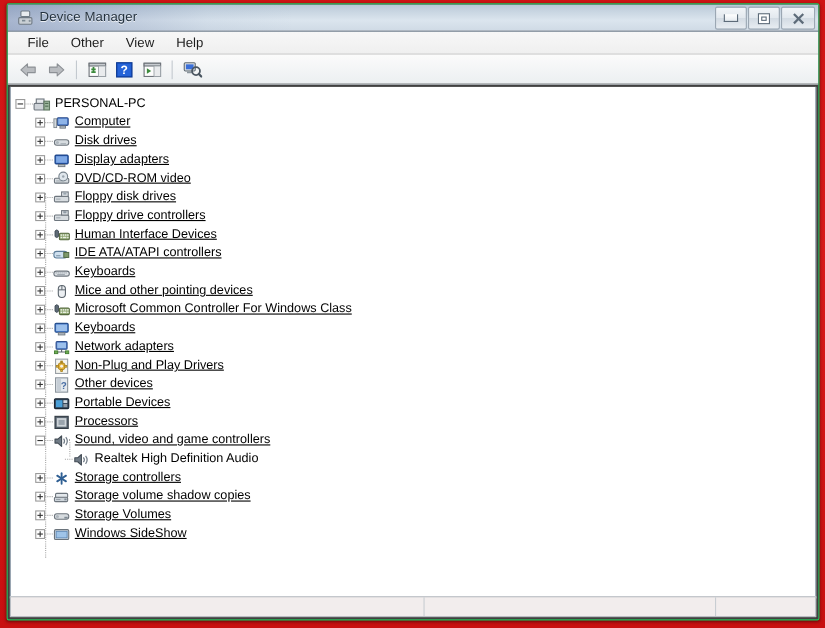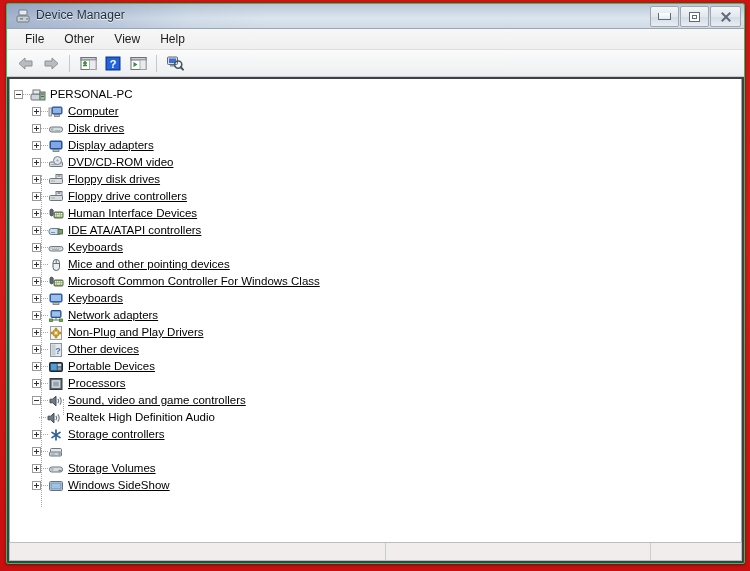--- a/index.html
+++ b/index.html
@@ -76,21 +76,21 @@
   .exp:before{content:"";position:absolute;left:1px;top:3px;width:5px;height:1px;background:#333;}
   .exp.plus:after{content:"";position:absolute;left:3px;top:1px;width:1px;height:5px;background:#333;}
   .exp-spacer{width:9px;height:9px;flex:0 0 auto;}
 
   .connector{width:7px;height:1px;border-top:1px dotted #a8a8a8;flex:0 0 auto;}
   .ico{width:16px;height:16px;flex:0 0 auto;display:block;}
 
   
   .ind-root{padding-left:4px;}
   .ind-1{padding-left:22px;text-decoration:underline;}
-  .ind-2{padding-left:20px;text-align:center;}
+  .ind-2{padding-left:40px;text-align:center;}
 
   
   .trunk{position:absolute;left:31px;top:90px;width:1px;
     border-left:1px dotted #a8a8a8;}
   .trunk2{position:absolute;left:53px;width:1px;border-left:1px dotted #a8a8a8;}
 
   
   #statusbar{position:absolute;left:2px;right:2px;bottom:2px;height:19px;
     background:#f2eded;border:1px solid #b9bec4;box-sizing:border-box;display:flex;}
   .sb-pane{height:100%;box-sizing:border-box;}
@@ -466,20 +466,21 @@
 
       <div class="row ind-1">
         <span class="exp plus"></span>
         <span class="connector"></span>
         <svg class="ico" viewBox="0 0 16 16">
           <rect x="2.5" y="4.5" width="11" height="4" rx="1" fill="#e3e8ec" stroke="#6e767e" stroke-width="1"></rect>
           <rect x="1.5" y="8" width="12" height="4" rx="1" fill="#cdd4da" stroke="#6e767e" stroke-width="1"></rect>
           <rect x="3" y="9.6" width="4" height="0.9" fill="#97a0a8"></rect>
           <rect x="10.5" y="9.2" width="2" height="1.6" fill="#7f8a94"></rect>
         </svg>
+        <span class="lbl">Storage volume shadow copies</span>
       </div>
 
       <div class="row ind-1">
         <span class="exp plus"></span>
         <span class="connector"></span>
         <svg class="ico" viewBox="0 0 16 16">
           <rect x="1.5" y="6" width="13" height="5" rx="2.2" fill="#d7dce0" stroke="#6e767e" stroke-width="1"></rect>
           <ellipse cx="4.2" cy="8.5" rx="1.4" ry="1.4" fill="#aeb6bd"></ellipse>
           <rect x="10.5" y="8.8" width="3" height="1.6" fill="#7f8a94"></rect>
         </svg>

